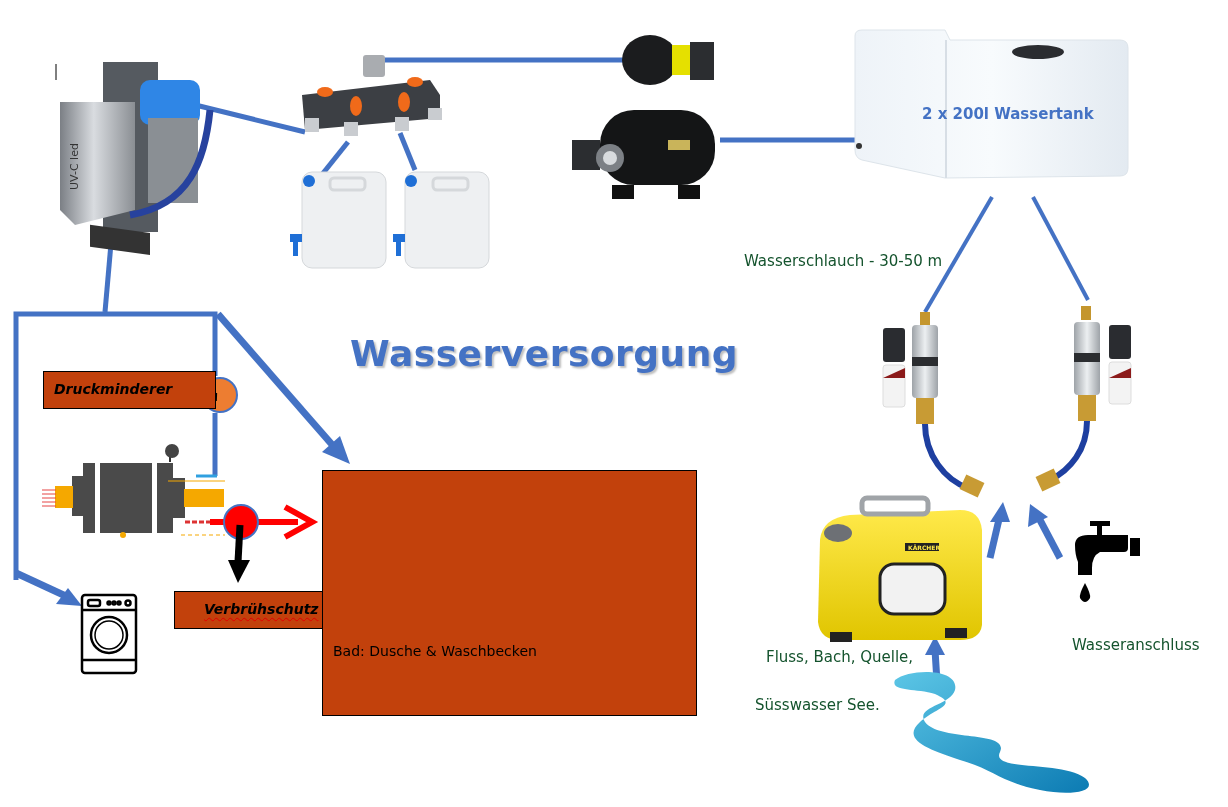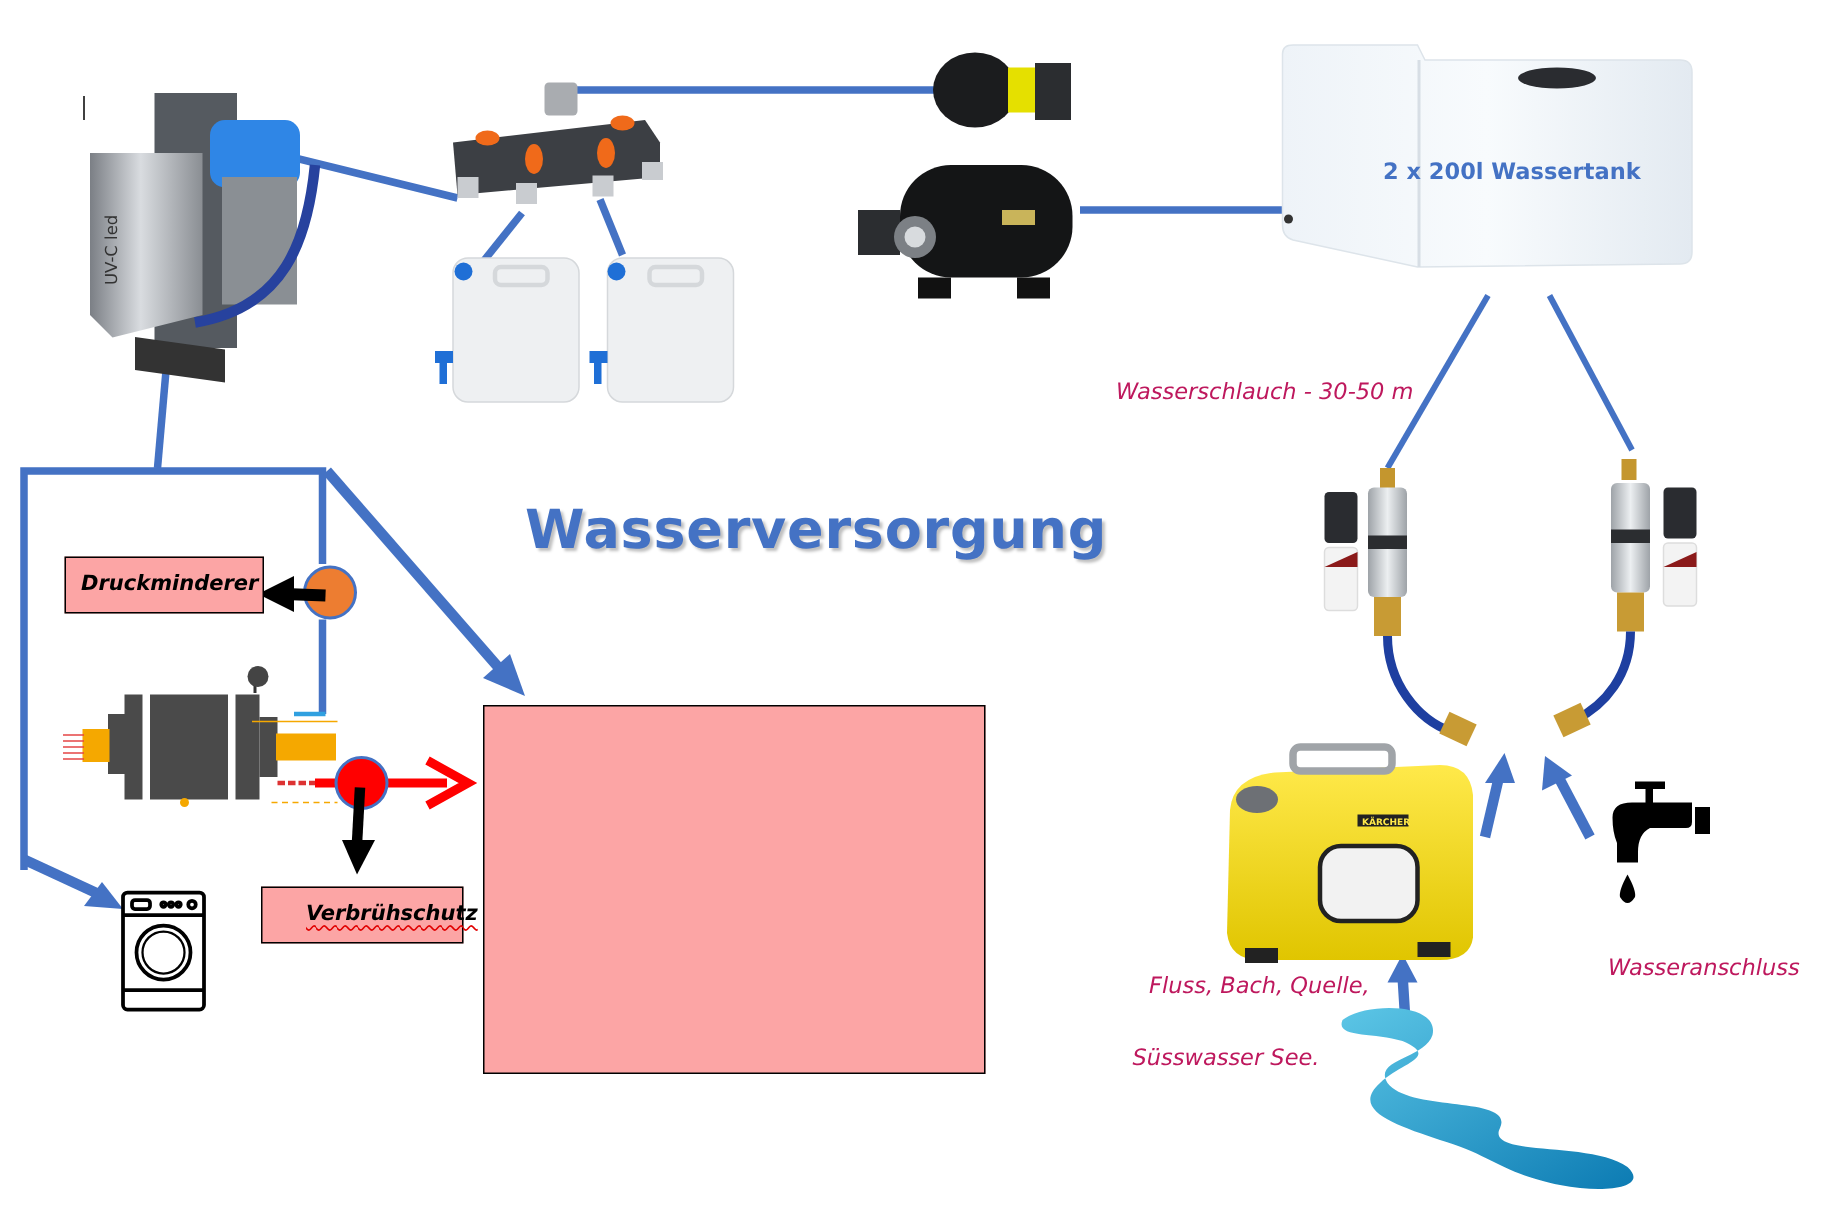--- a/index.html
+++ b/index.html
@@ -1,22 +1,22 @@
 <!DOCTYPE html>
 <html><head>
 <meta charset="utf-8">
 <style>
   html, body { margin:0; padding:0; background:#ffffff; }
   body { width:1228px; height:807px; position:relative; overflow:hidden; font-family:"Liberation Sans", sans-serif; }
   #canvas { position:absolute; left:0; top:0; width:1228px; height:807px; }
   .lbl { position:absolute; white-space:nowrap; }
   .title { font-family:"DejaVu Sans", sans-serif; font-weight:bold; font-size:36px; color:#4472c4; letter-spacing:0.5px;
            text-shadow: 2px 2px 2px rgba(0,0,0,0.25); }
-  .blue-text { color:#be185d; font-size:15px; font-family:"DejaVu Sans", sans-serif;font-style:italic; }
-  .box { position:absolute; background:#fca5a5; border:1px solid #000; }
+  .blue-text { color:#14532d; font-size:15px; font-family:"DejaVu Sans", sans-serif; }
+  .box { position:absolute; background:#c2410c; border:1px solid #000;padding-left:40px; }
   .box-label { font-weight:bold; font-style:italic; font-size:14px; color:#000; font-family:"DejaVu Sans", sans-serif; }
   .wavy { text-decoration: underline wavy #e00000; text-decoration-thickness:1px; text-underline-offset:3px; }
   .uses-text { font-size:14px; line-height:21px; color:#000; font-family:"DejaVu Sans", sans-serif; }
   .tank-label { font-weight:bold; font-size:15px; color:#4472c4; font-family:"DejaVu Sans", sans-serif; }
 </style>
 </head>
 <body>
 
 <svg id="canvas" viewBox="0 0 1228 807" xmlns="http://www.w3.org/2000/svg">
   <defs>
@@ -302,14 +302,15 @@
 <div class="box" style="left:43px; top:371px; width:131px; height:36px;">
   <div class="box-label" style="position:absolute; left:10px; top:9px;">Druckminderer</div>
 </div>
 
 <div class="box" style="left:174px; top:591px; width:133px; height:36px;">
   <div class="box-label wavy" style="position:absolute; left:29px; top:9px;">Verbrühschutz</div>
 </div>
 
 <div class="box" style="left:322px; top:470px; width:333px; height:244px;">
   <div class="uses-text" style="position:absolute; left:10px; top:170px;">
+    <div>Bad: Dusche &amp; Waschbecken</div>
   </div>
 </div>
 
 </body></html>

